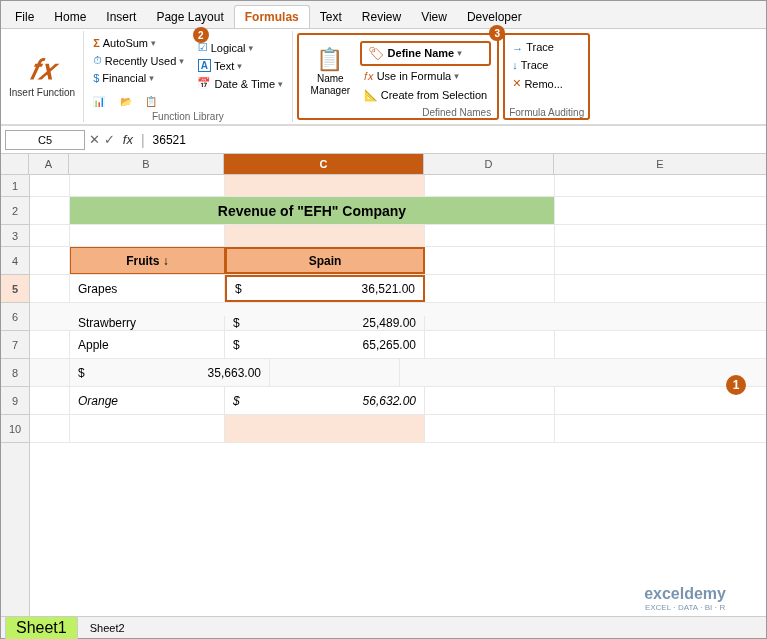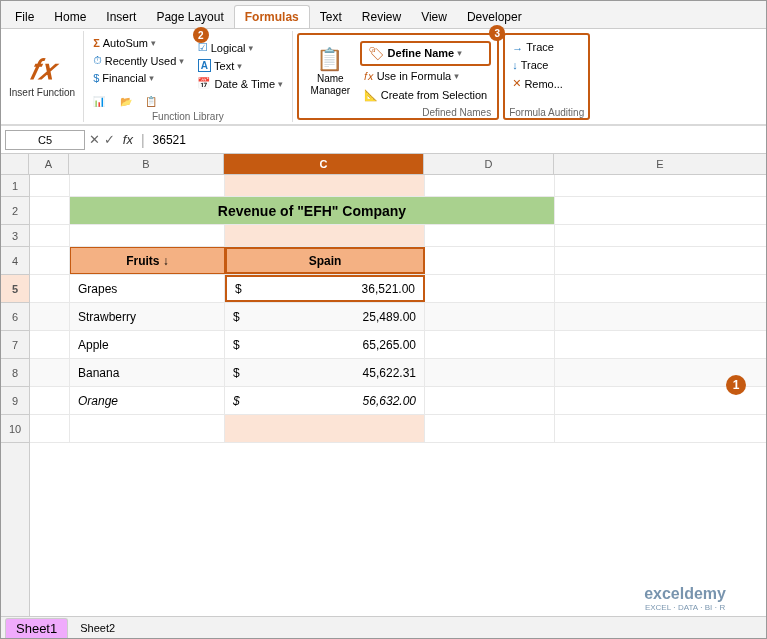--- a/index.html
+++ b/index.html
@@ -234,21 +234,21 @@
             <span>Grapes</span>
           </div>
           <div style="width:200px; border-right:1px solid #e8e8e8; border:2px solid #c55a11; display:flex; align-items:center; padding:0 8px; background:white;">
             <span style="margin-right:auto;">$</span>
             <span style="text-align:right; flex:1; text-align:right;">36,521.00</span>
           </div>
           <div style="width:130px; border-right:1px solid #e8e8e8;"></div>
           <div style="flex:1;"></div>
         </div>
 
-        <div style="display:flex; border-bottom:1px solid #e8e8e8; height:28px; background:#f9f9f9;">
+        <div style="display:flex; border-bottom:1px solid #e8e8e8; height:28px; background:#f9f9f9;align-items:flex-end;">
           <div style="width:40px; border-right:1px solid #e8e8e8;"></div>
           <div style="width:155px; border-right:1px solid #e8e8e8; padding:0 8px; display:flex; align-items:center;">
             <span>Strawberry</span>
           </div>
           <div style="width:200px; border-right:1px solid #e8e8e8; display:flex; align-items:center; padding:0 8px; background:#f9f9f9;">
             <span>$</span>
             <span style="flex:1; text-align:right;">25,489.00</span>
           </div>
           <div style="width:130px; border-right:1px solid #e8e8e8;"></div>
           <div style="flex:1;"></div>
@@ -262,26 +262,23 @@
           <div style="width:200px; border-right:1px solid #e8e8e8; display:flex; align-items:center; padding:0 8px;">
             <span>$</span>
             <span style="flex:1; text-align:right;">65,265.00</span>
           </div>
           <div style="width:130px; border-right:1px solid #e8e8e8;"></div>
           <div style="flex:1;"></div>
         </div>
 
         <div style="display:flex; border-bottom:1px solid #e8e8e8; height:28px; background:#f9f9f9;">
           <div style="width:40px; border-right:1px solid #e8e8e8;"></div>
-          <div style="width:155px; border-right:1px solid #e8e8e8; padding:0 8px; display:flex; align-items:center;">
-            <span>Banana</span>
-          </div>
           <div style="width:200px; border-right:1px solid #e8e8e8; display:flex; align-items:center; padding:0 8px; background:#f9f9f9;">
             <span>$</span>
-            <span style="flex:1; text-align:right;">45,622.31</span>
+            <span style="flex:1; text-align:right;">35,663.00</span>
           </div>
           <div style="width:130px; border-right:1px solid #e8e8e8;"></div>
           <div style="flex:1;"></div>
         </div>
 
         <div style="display:flex; border-bottom:1px solid #e8e8e8; height:28px;font-style:italic;">
           <div style="width:40px; border-right:1px solid #e8e8e8;"></div>
           <div style="width:155px; border-right:1px solid #e8e8e8; padding:0 8px; display:flex; align-items:center;">
             <span>Orange</span>
           </div>
@@ -308,17 +305,17 @@
     <div style="position:absolute; right:20px; top:50%; transform:translateY(-50%); width:20px; height:20px; border-radius:50%; background:#c55a11; color:white; font-size:12px; font-weight:bold; display:flex; align-items:center; justify-content:center;">1</div>
 
     <div style="position:absolute; bottom:4px; right:40px; display:flex; flex-direction:column; align-items:center; opacity:0.6;">
       <div style="color:#1f4e79; font-size:16px; font-weight:bold;">exceldemy</div>
       <div style="color:#1f4e79; font-size:8px;text-align:center;">EXCEL · DATA · BI · R</div>
     </div>
 
   </div>
 
   <div style="background:#f2f2f2; border-top:1px solid #ccc; height:22px; display:flex; align-items:center; padding:0 4px; gap:2px;">
-    <div style="background:#f0abfc; border:1px solid #ccc; border-bottom:none; padding:2px 10px; font-size:13px; cursor:pointer; border-radius:3px 3px 0 0;">Sheet1</div>
+    <div style="background:#bef264; border:1px solid #ccc; border-bottom:none; padding:2px 10px; font-size:16px; cursor:pointer; border-radius:3px 3px 0 0;">Sheet1</div>
     <div style="padding:2px 10px; font-size:11px; cursor:pointer;">Sheet2</div>
   </div>
 
 </div>
 
 </body></html>

